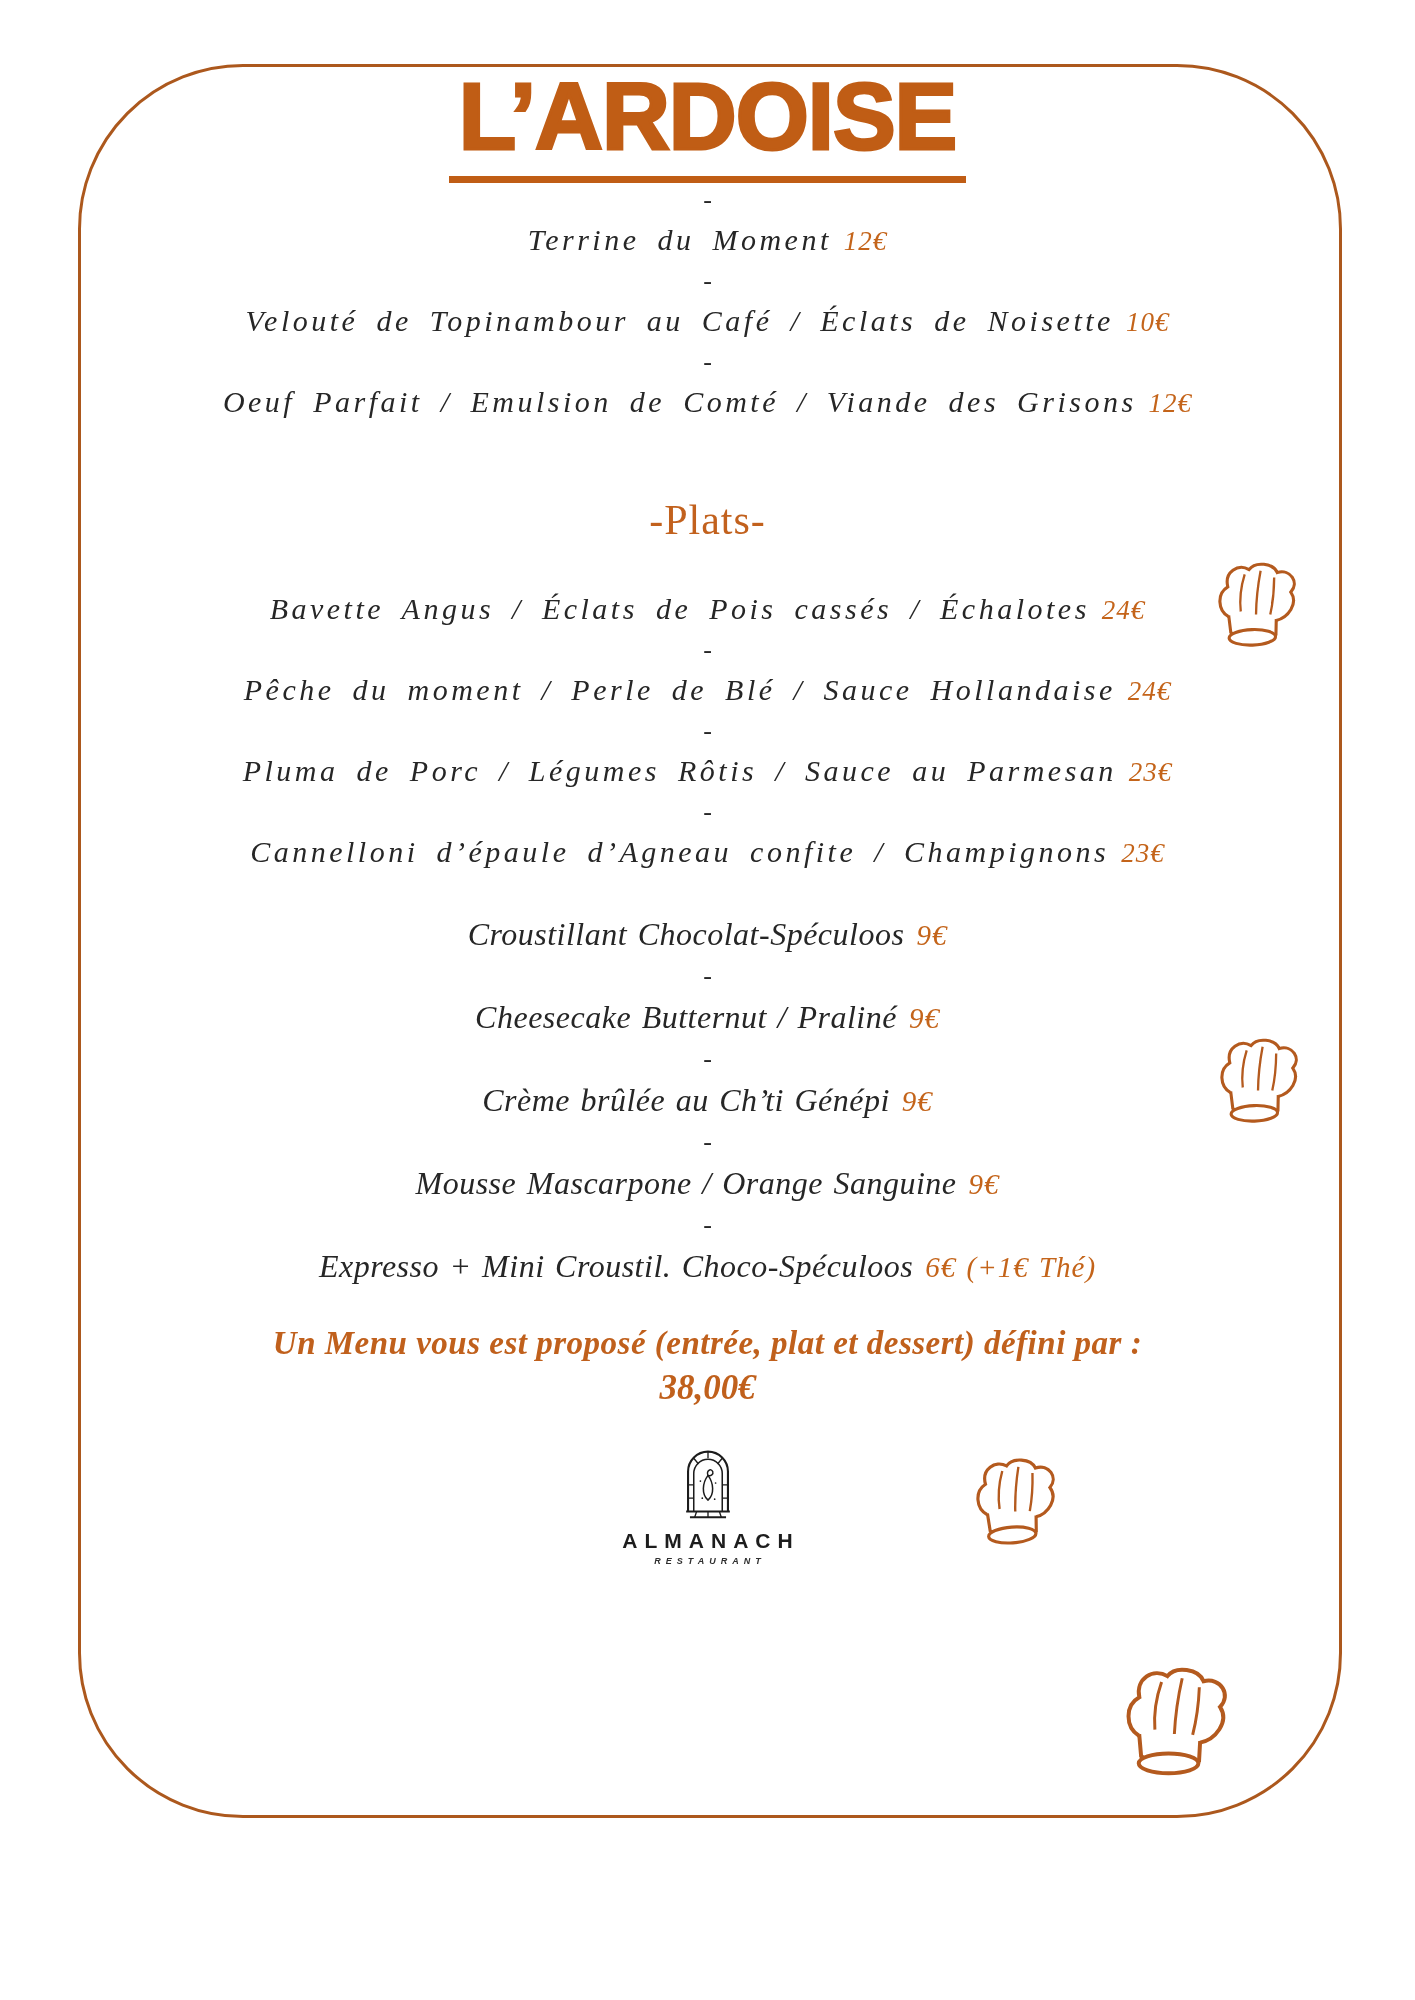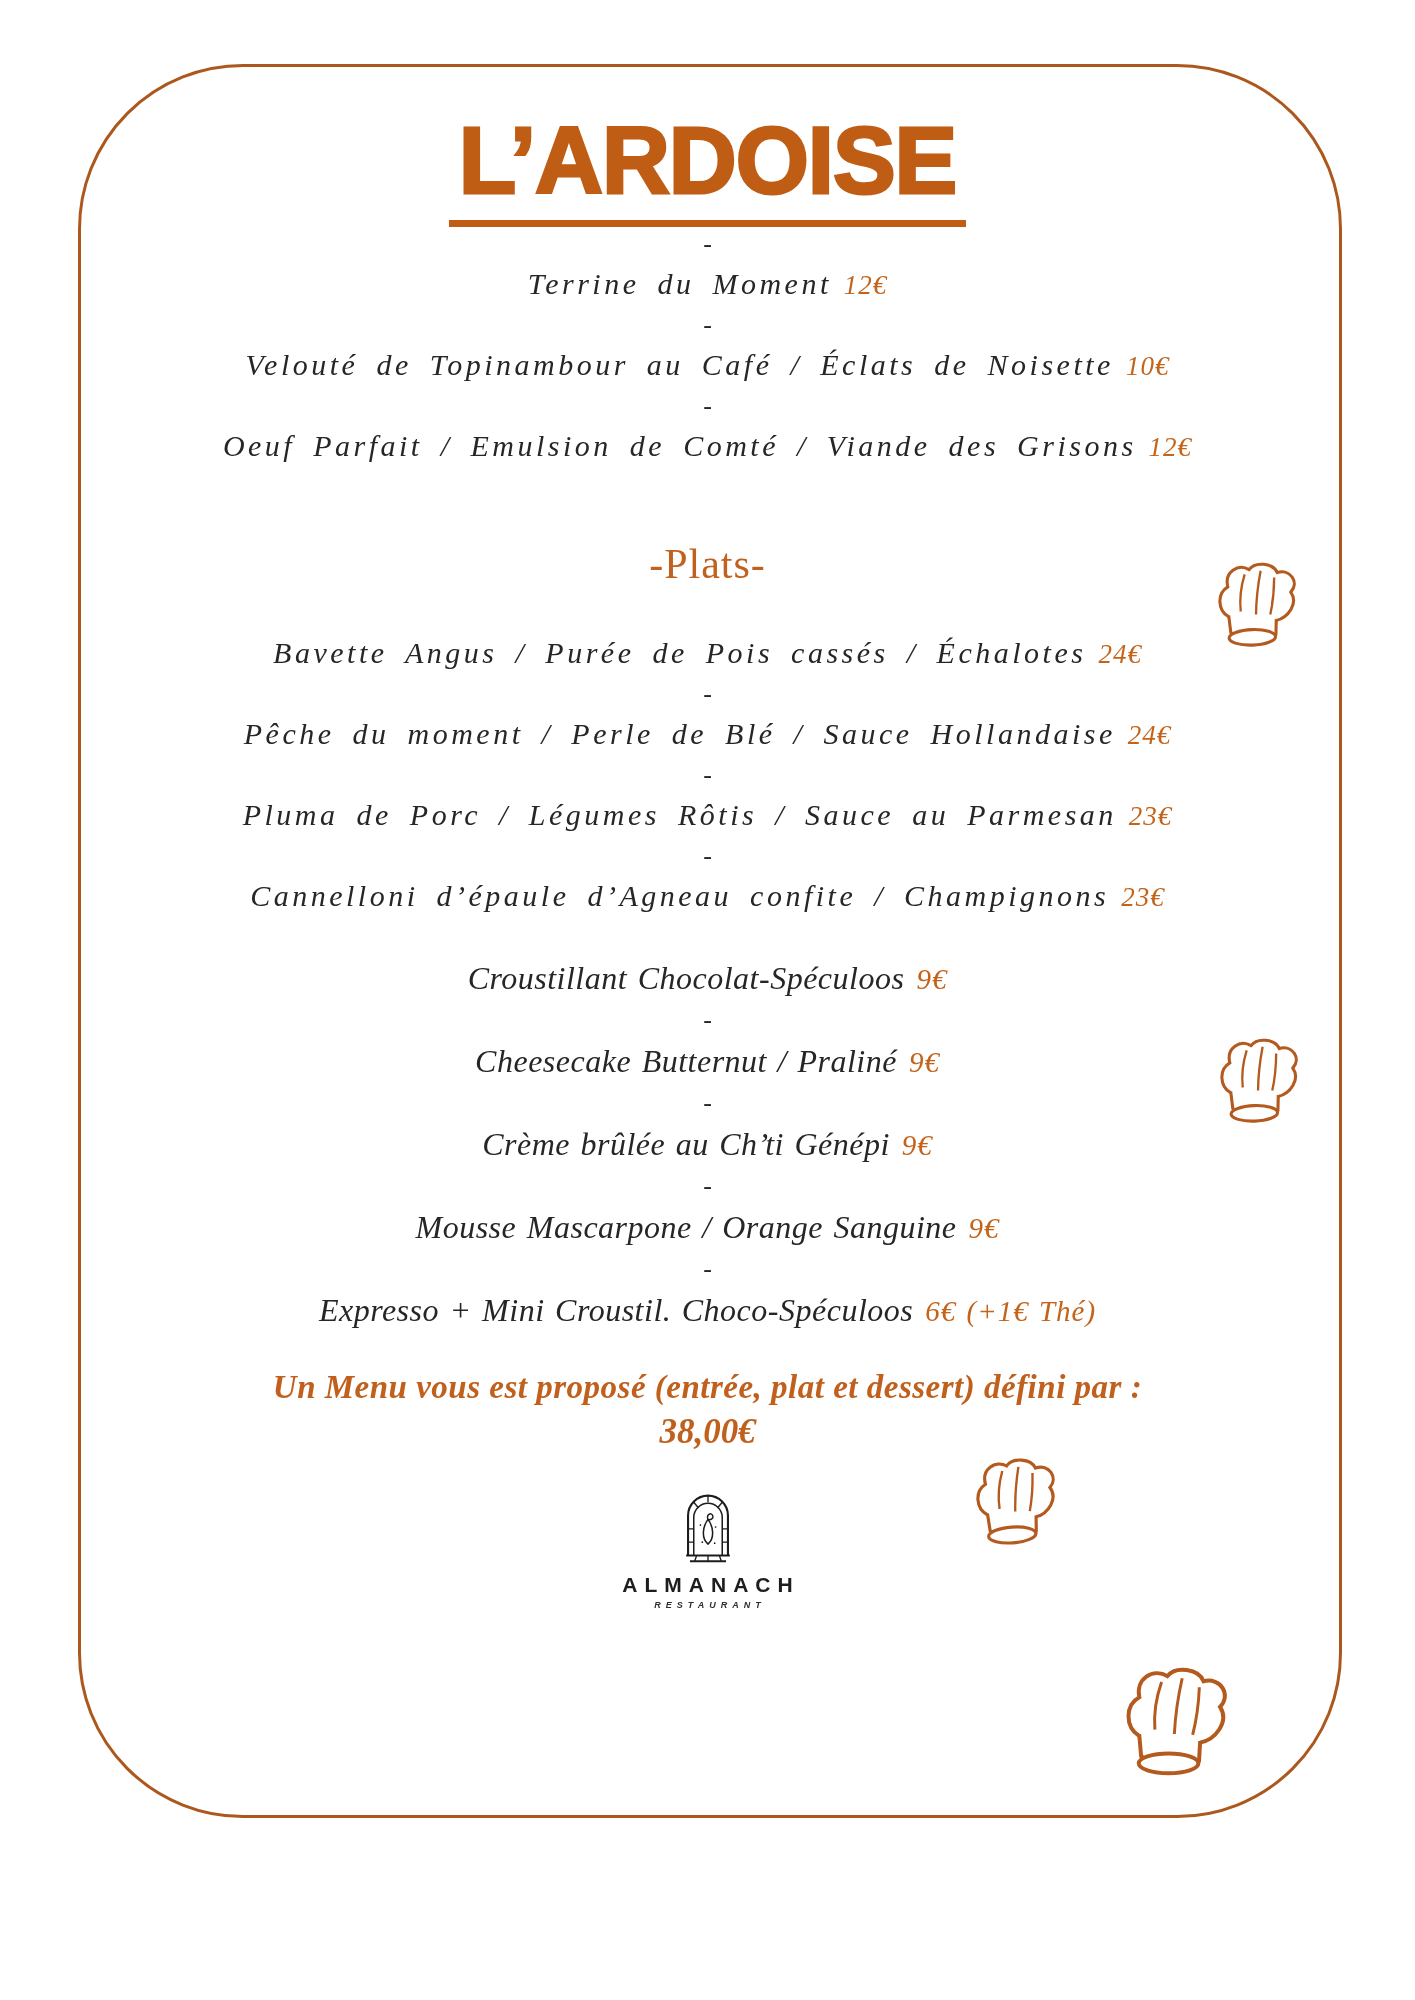--- a/index.html
+++ b/index.html
@@ -17,21 +17,21 @@
     border:3px solid #ac581d;
     border-radius:165px;
     z-index:1;
   }
   .content{
     position:absolute;
     left:0;top:0;width:1415px;
     text-align:center;
     z-index:2;
   }
-  .title-wrap{margin-top:114px;}
+  .title-wrap{margin-top:70px;}
   .title{
     display:inline-block;
     font-family:"Liberation Sans", sans-serif;
     font-weight:700;
     font-size:94px;
     line-height:1;
     letter-spacing:-1px;
     color:#c05d15;
     -webkit-text-stroke:3px #c05d15;
     border-bottom:7px solid #c05d15;
@@ -190,21 +190,21 @@
       <span class="item-line-txt">Velouté de Topinambour au Café / Éclats de Noisette</span><span class="item-price">10€</span>
     </div>
     <div class="sep-line">-</div>
     <div class="item-line">
       <span class="item-line-txt">Oeuf Parfait / Emulsion de Comté / Viande des Grisons</span><span class="item-price">12€</span>
     </div>
 
     <div class="sec-heading h-plats">-Plats-</div>
 
     <div class="item-line first-after-heading-p">
-      <span class="item-line-txt">Bavette Angus / Purée de Pois cassés / Échalotes</span><span class="item-price">24€</span>
+      <span class="item-line-txt">Bavette Angus / Éclats de Pois cassés / Échalotes</span><span class="item-price">24€</span>
     </div>
     <div class="sep-line">-</div>
     <div class="item-line">
       <span class="item-line-txt">Pêche du moment / Perle de Blé / Sauce Hollandaise</span><span class="item-price">24€</span>
     </div>
     <div class="sep-line">-</div>
     <div class="item-line">
       <span class="item-line-txt">Pluma de Porc / Légumes Rôtis / Sauce au Parmesan</span><span class="item-price">23€</span>
     </div>
     <div class="sep-line">-</div>

